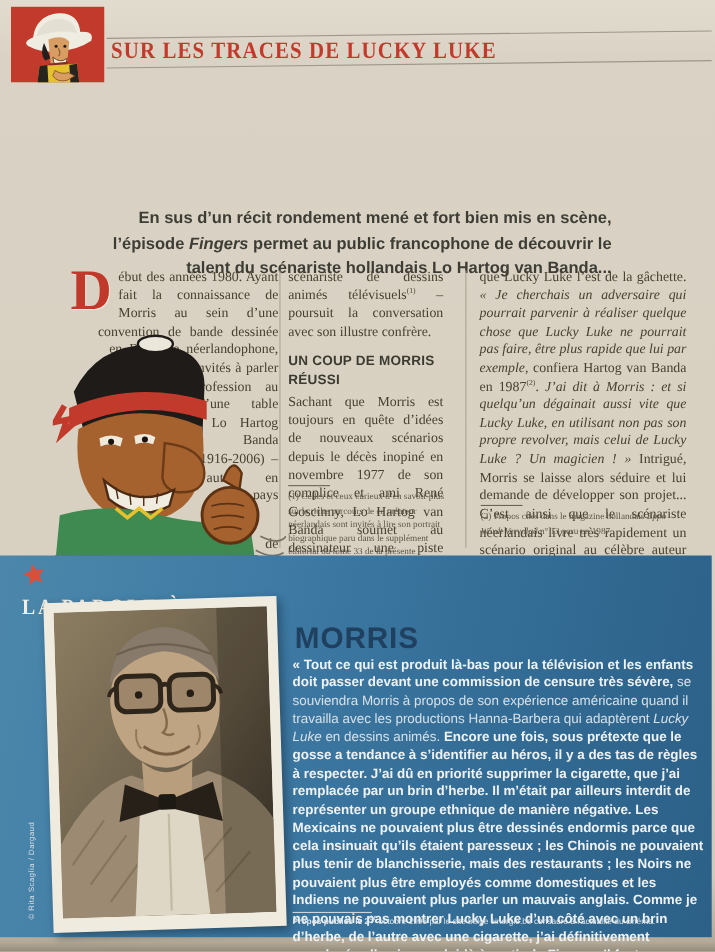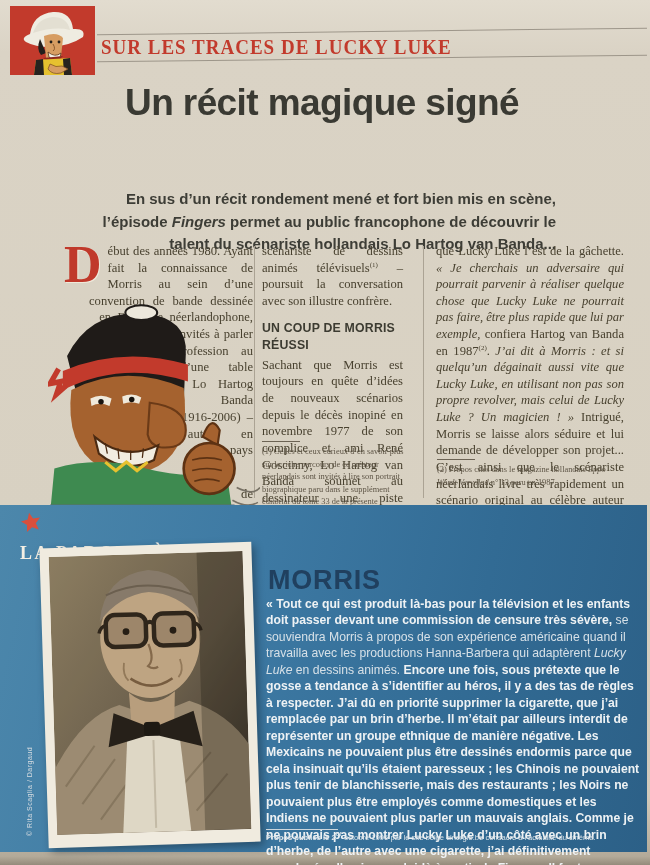--- a/index.html
+++ b/index.html
@@ -129,21 +129,20 @@
       <path d="M60,52 l-7,1 1,16 8,0 z" fill="#27231f"></path>
 
       <path d="M40,58 q6,4 12,2 l6,3 -7,4 q-9,2 -13,-4 z" fill="#d79d62" stroke="#7a4a20" stroke-width="0.7"></path>
     </svg>
   </div>
   <div class="hrule r1"></div>
   <div class="hrule r2"></div>
   <div class="section-title">SUR LES TRACES DE LUCKY LUKE</div>
 
   <div class="headline">
-    <div>Un récit magique signé</div>
   </div>
 
   <div class="standfirst"><span>En sus d’un récit rondement mené et fort bien mis en scène, l’épisode </span><span class="it">Fingers</span><span> permet au public francophone de découvrir le talent du scénariste hollandais Lo Hartog van Banda...</span></div>
 
   <div class="vrule v1"></div>
   <div class="vrule v2"></div>
 
   <div class="col col1">
     <span class="dropcap">D</span>
     <span class="indian-shape"></span>

